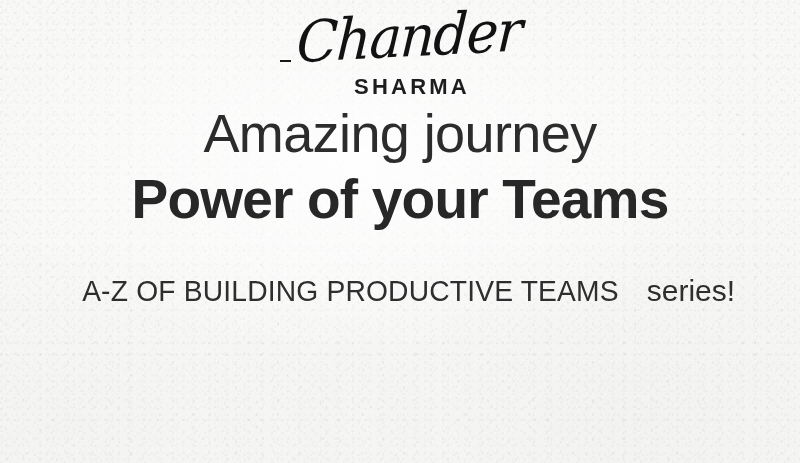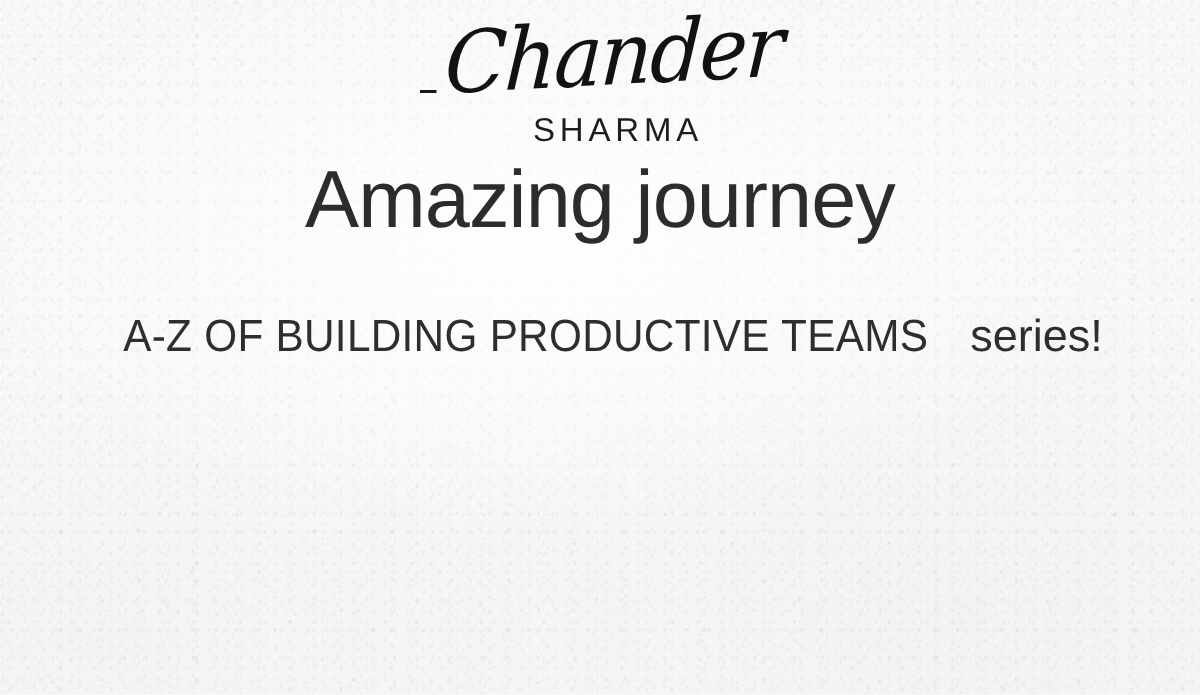--- a/index.html
+++ b/index.html
@@ -106,21 +106,21 @@
     letter-spacing: -1.5px;
     color: #121212;
     transform: rotate(-3deg) skewX(-6deg) scaleY(1.06);
     transform-origin: left bottom;
     padding-bottom: 4px;
     white-space: nowrap;
   }
 
   .brand-surname {
     font-family: "Liberation Sans", sans-serif;
-    font-weight: 400;
+    font-weight: 700;
     font-size: 22px;
     letter-spacing: 3.2px;
     color: #1d1d1d;
     margin-top: -2px;
     padding-left: 24px;
     white-space: nowrap;
   }
 
   
   .headline {
@@ -192,19 +192,20 @@
   <div class="brand">
     <div class="brand-script-row">
       <span class="brand-dash"></span>
       <span class="brand-script">Chander</span>
     </div>
     <div class="brand-surname">SHARMA</div>
   </div>
 
   <div class="headline">
     <span class="headline-line">Amazing journey</span>
+    <span class="headline-line is-emphasis">Power of your Teams</span>
   </div>
 
   <div class="tagline">
     <span class="tagline-main">A-Z OF BUILDING PRODUCTIVE TEAMS</span><span class="tagline-suffix">series!</span>
   </div>
 
 </div>
 
 </body></html>

